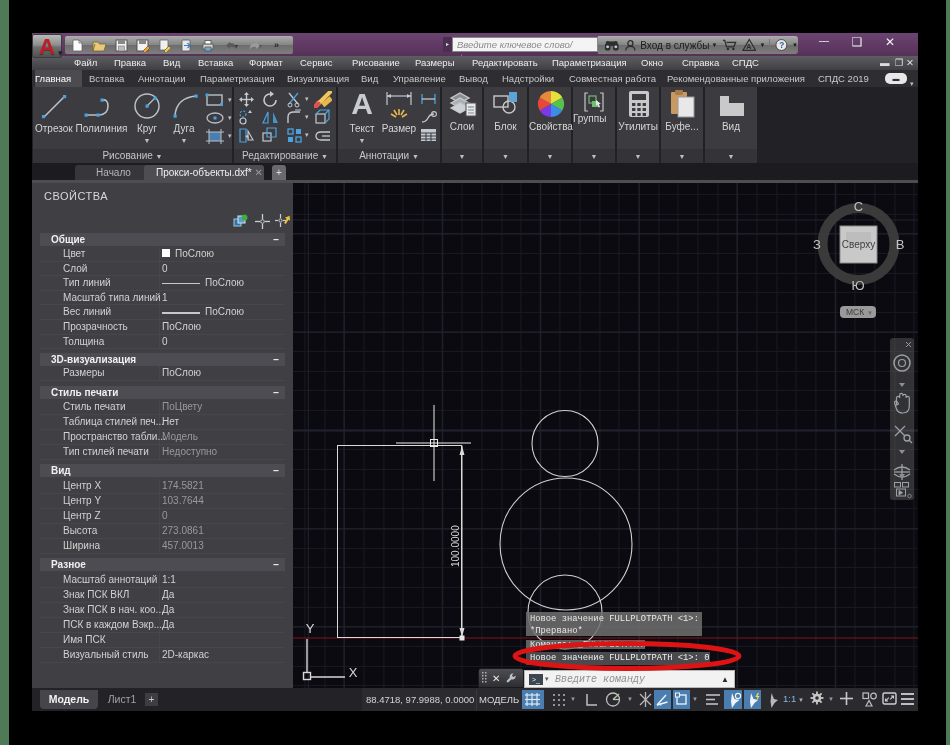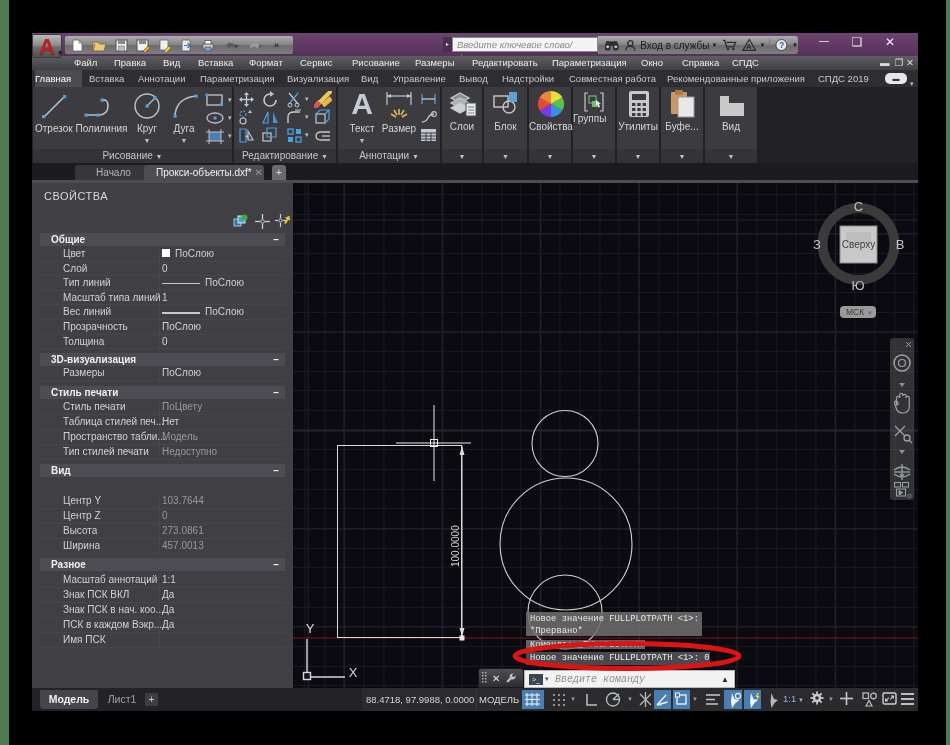--- a/index.html
+++ b/index.html
@@ -560,20 +560,25 @@
           <span class="lab">Пространство табли...</span>
           <span class="val gray">Модель</span>
         </div>
       <div class="prow" style="top:262px;">
           <span class="vsep"></span>
           <span class="lab">Тип стилей печати</span>
           <span class="val gray">Недоступно</span>
         </div>
 
       <div class="phead" style="top:281px;">Вид<b>−</b></div>
+      <div class="prow" style="top:296px;">
+          <span class="vsep"></span>
+          <span class="lab">Центр X</span>
+          <span class="val gray">174.5821</span>
+        </div>
       <div class="prow" style="top:311px;">
           <span class="vsep"></span>
           <span class="lab">Центр Y</span>
           <span class="val gray">103.7644</span>
         </div>
       <div class="prow" style="top:326px;">
           <span class="vsep"></span>
           <span class="lab">Центр Z</span>
           <span class="val gray">0</span>
         </div>
@@ -606,20 +611,25 @@
         </div>
       <div class="prow" style="top:435px;">
           <span class="vsep"></span>
           <span class="lab">ПСК в каждом Вэкр...</span>
           <span class="val">Да</span>
         </div>
       <div class="prow" style="top:450px;">
           <span class="vsep"></span>
           <span class="lab">Имя ПСК</span>
           <span class="val"></span>
+        </div>
+      <div class="prow" style="top:465px;">
+          <span class="vsep"></span>
+          <span class="lab">Визуальный стиль</span>
+          <span class="val">2D-каркас</span>
         </div>
     </div>
 
     <div id="canvas" class="abs">
       <div id="grid"></div>
       <svg class="abs" style="left:0;top:0" width="625" height="505" viewBox="0 0 625 505">
 
         <line x1="0" y1="455" x2="625" y2="455" stroke="#801418" stroke-width="1"></line>
 
         <rect x="44.5" y="262.5" width="124" height="192" fill="none" stroke="#dadada" stroke-width="1"></rect>

